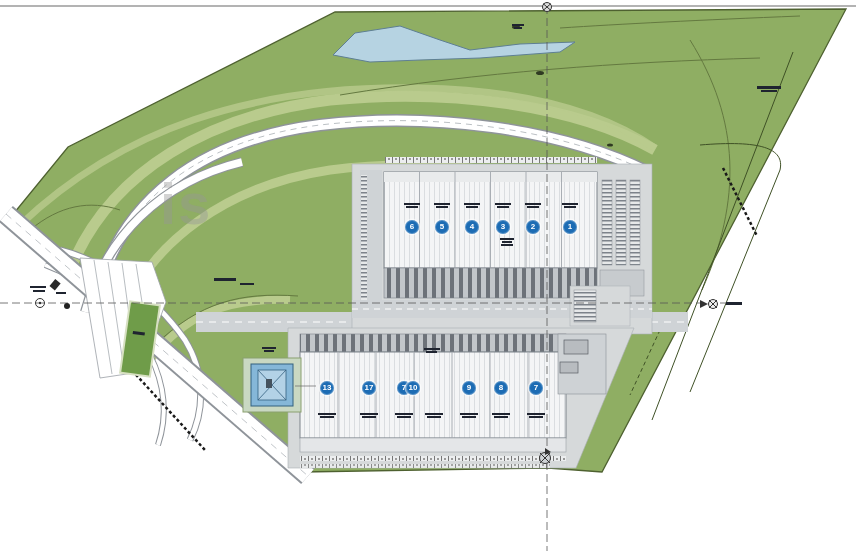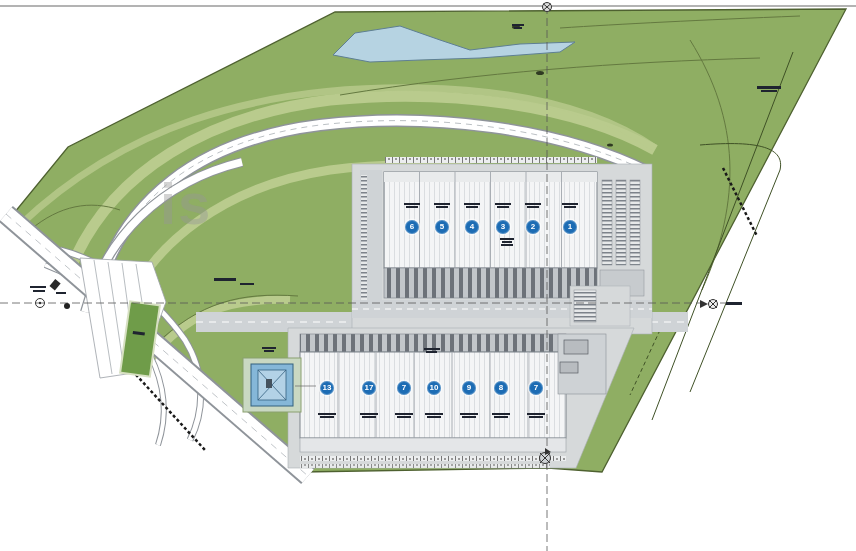--- a/index.html
+++ b/index.html
@@ -287,21 +287,21 @@
 
 <div class="unit-marker" style="left:320px;top:381px">
       <span>13</span>
     </div>
 <div class="unit-marker" style="left:362px;top:381px">
       <span>17</span>
     </div>
 <div class="unit-marker" style="left:397px;top:381px">
       <span>7</span>
     </div>
-<div class="unit-marker" style="left:427px;top:381px">
+<div class="unit-marker" style="left:406px;top:381px">
       <span>10</span>
     </div>
 <div class="unit-marker" style="left:462px;top:381px">
       <span>9</span>
     </div>
 <div class="unit-marker" style="left:494px;top:381px">
       <span>8</span>
     </div>
 <div class="unit-marker" style="left:529px;top:381px">
       <span>7</span>

